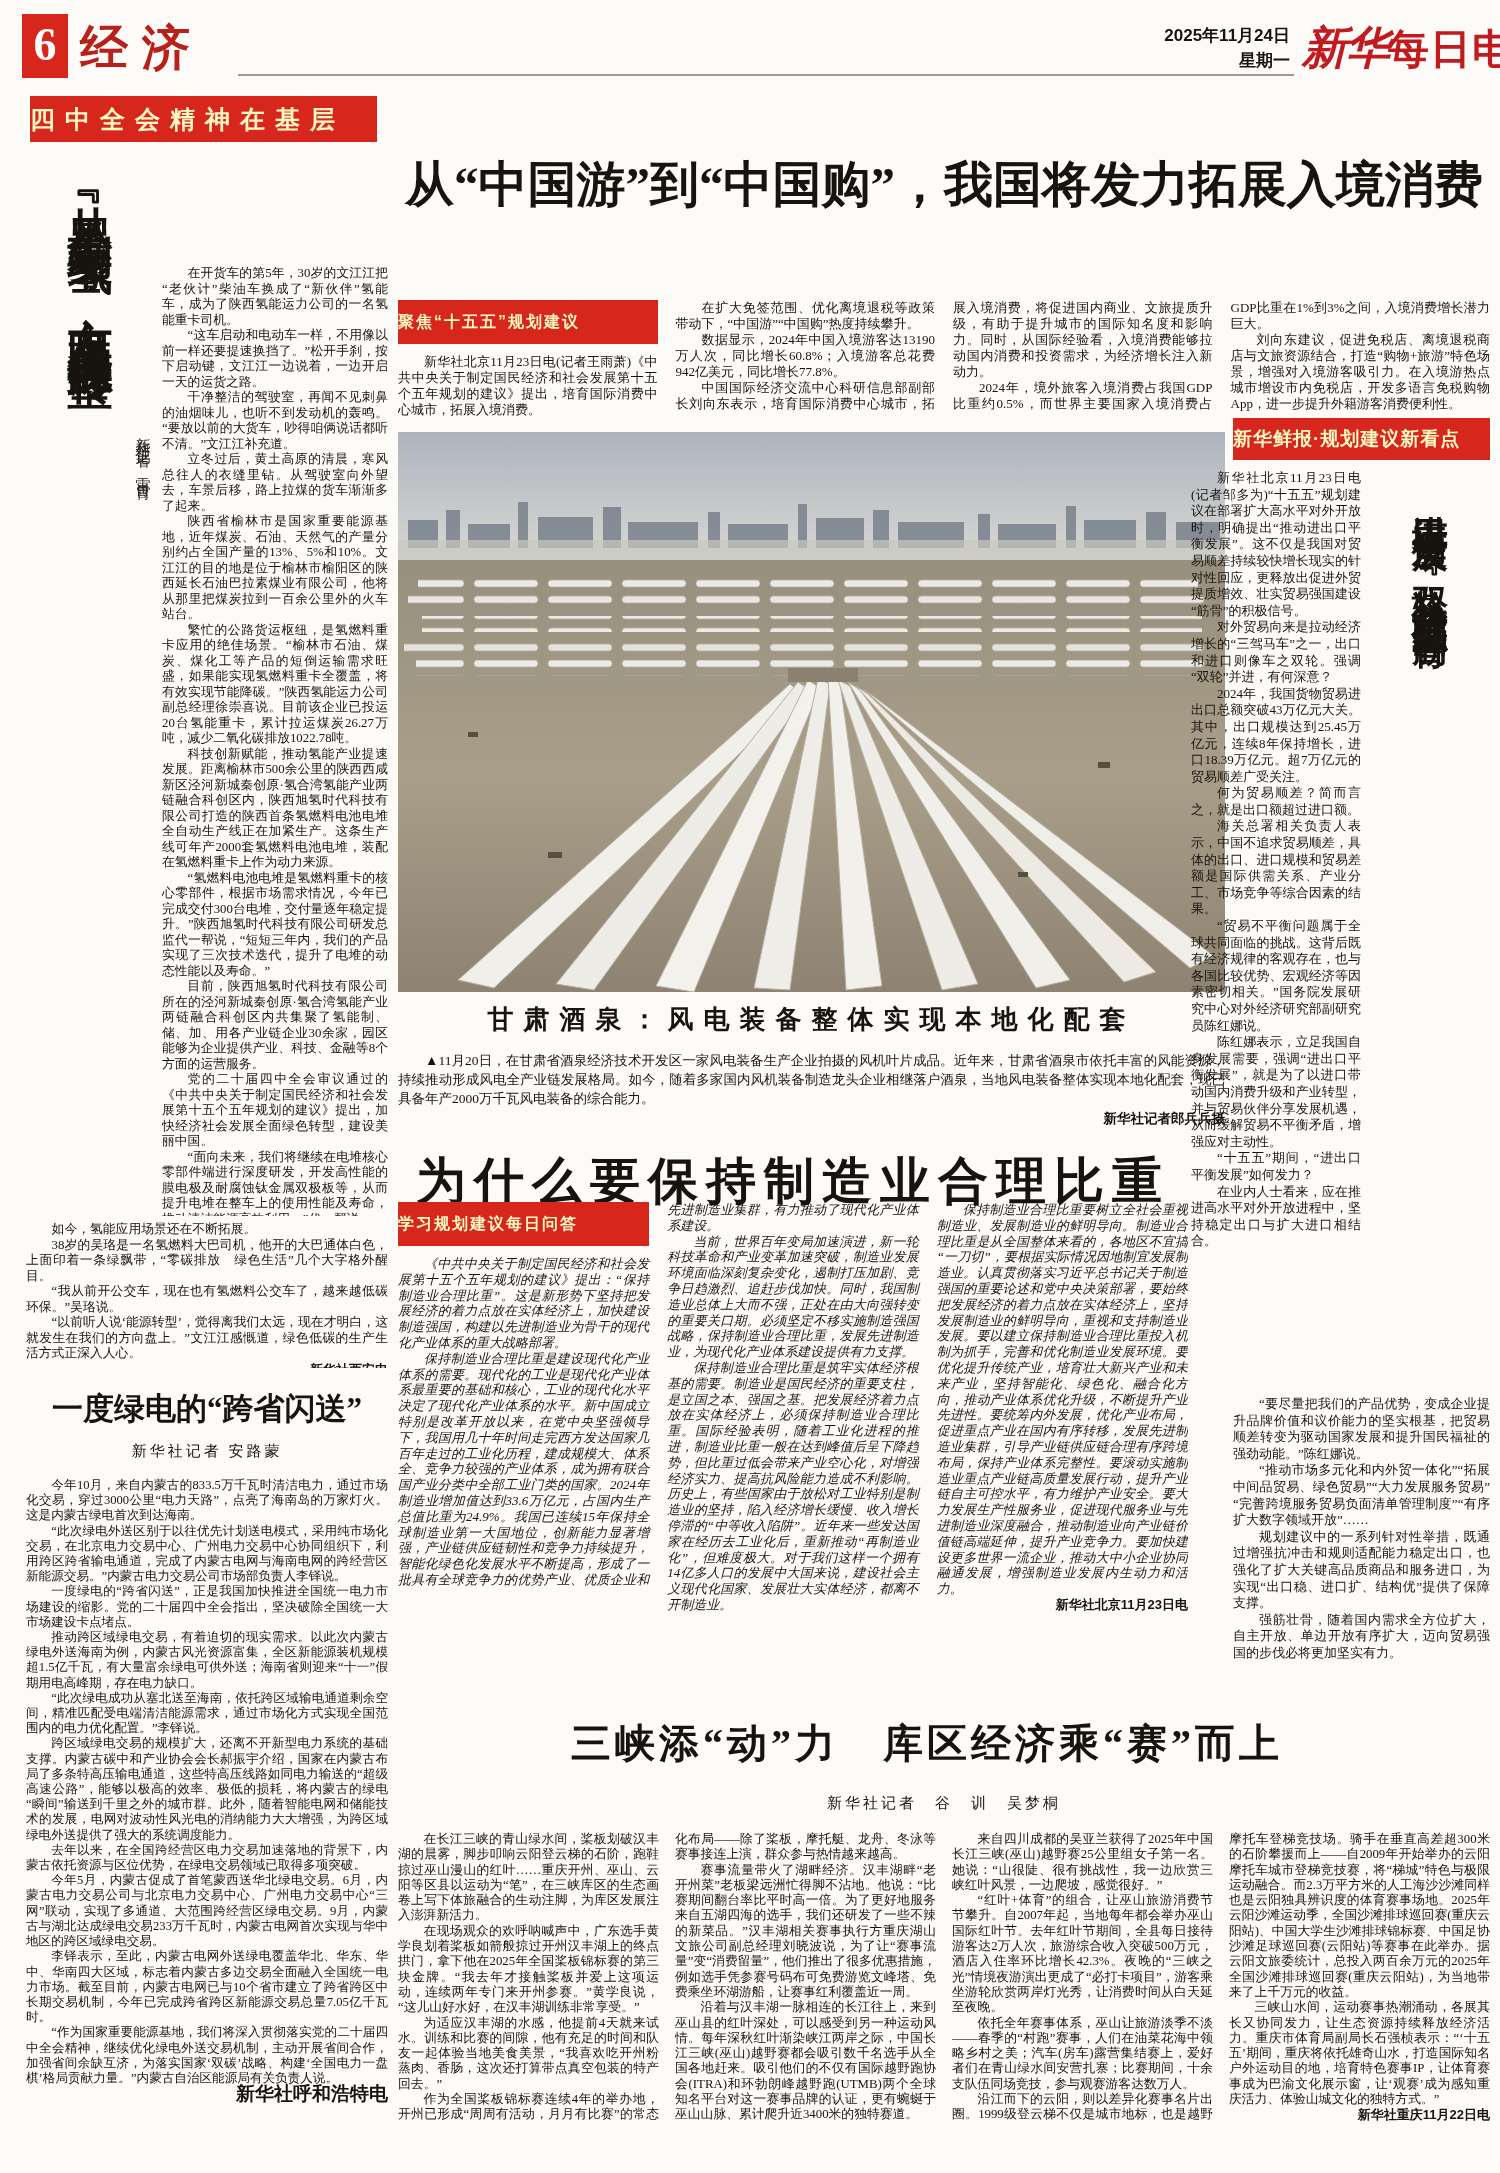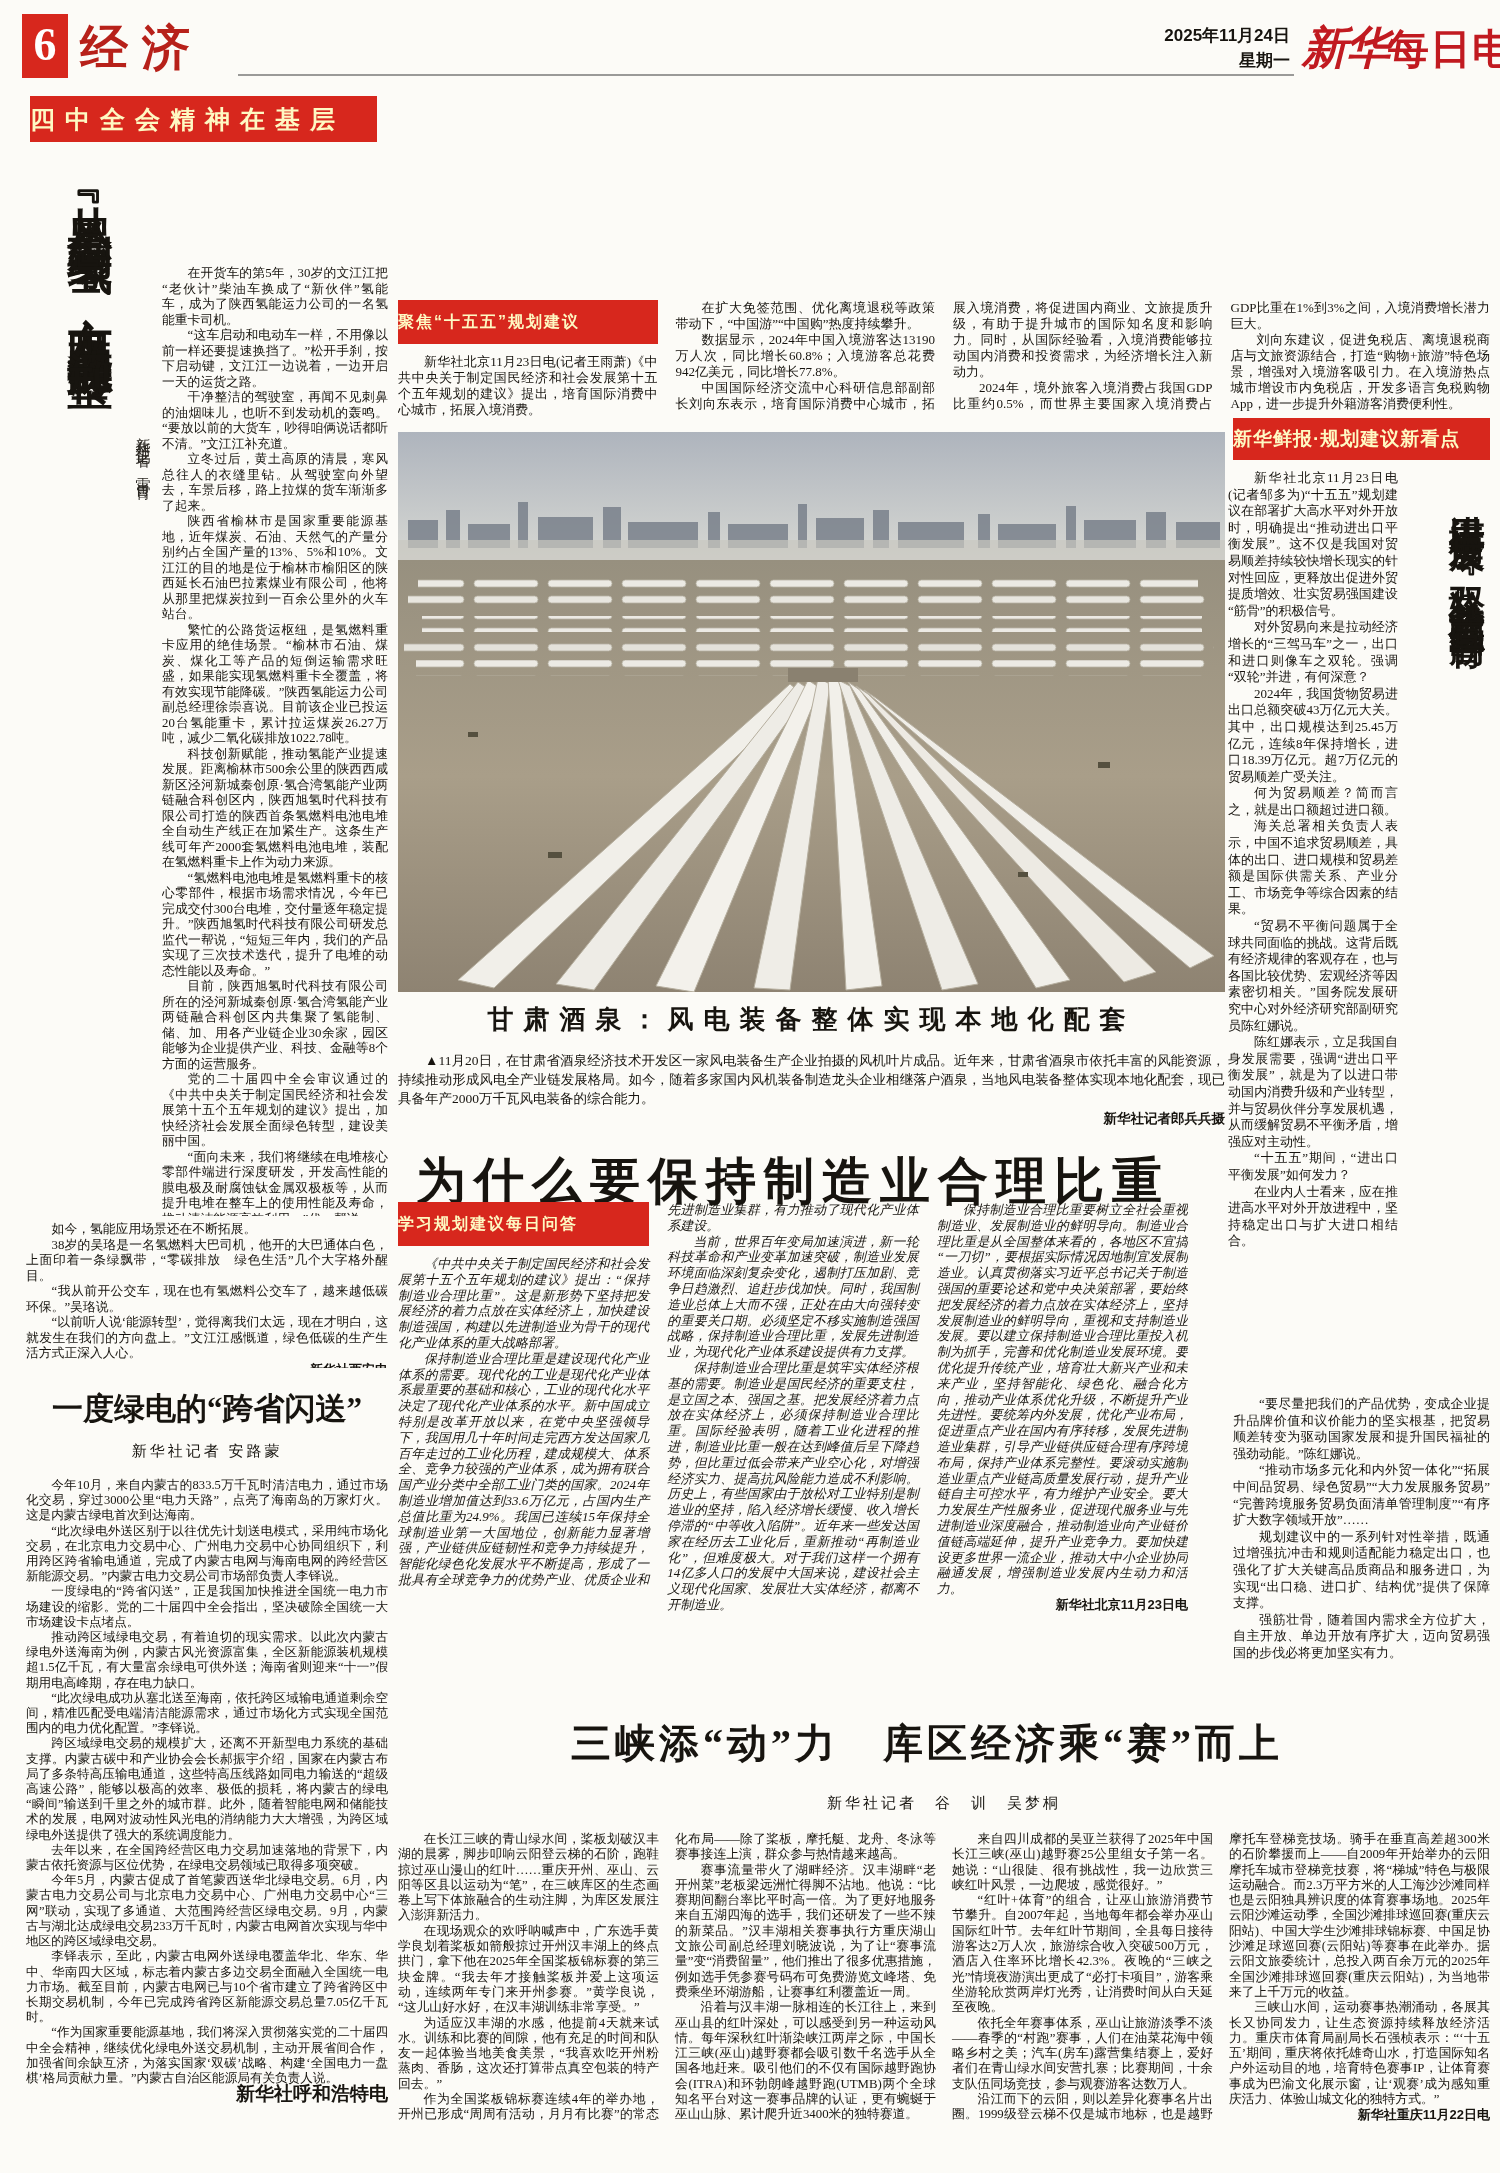--- a/index.html
+++ b/index.html
@@ -43,21 +43,21 @@
   #caption .ct{font-size:26px;font-weight:900;text-align:center;letter-spacing:10px;margin-bottom:14px;}
   #caption .cx{font-size:13.5px;line-height:19px;text-align:justify;text-indent:2em;}
   #caption .cr{font-size:13.5px;font-weight:700;text-align:right;margin-top:2px;}
   
   #qa-hl{left:398px;top:1148px;width:790px;text-align:center;font-size:50px;font-weight:900;letter-spacing:8px;white-space:nowrap;}
   #qa-body{left:398px;top:1202px;width:790px;height:436px;column-count:3;column-gap:18px;
            font-size:13px;line-height:15.8px;font-style:italic;overflow:hidden;}
   #qa-body .kickerbox,#qa-body .sign{font-style:normal;}
   
   #trade-kicker{left:1233px;top:418px;width:257px;height:42px;line-height:42px;font-size:19px;letter-spacing:1px;}
-  #trade-upper{left:1228px;top:470px;width:257px;height:920px;display:flex;gap:24px;overflow:hidden;}
+  #trade-upper{left:1191px;top:470px;width:257px;height:920px;display:flex;gap:24px;overflow:hidden;}
   #trade-upper .body{width:178px;font-size:13px;line-height:16.6px;overflow:hidden;}
   #trade-upper .vtitle{writing-mode:vertical-rl;text-orientation:upright;font-size:36px;font-weight:900;
                        width:66px;line-height:1.0;letter-spacing:4px;padding-top:16px;}
   #trade-lower{left:1233px;top:1396px;width:257px;height:288px;font-size:13px;line-height:16.6px;overflow:hidden;}
   
   #sx-hl{left:381px;top:1716px;width:1092px;text-align:center;font-size:40px;font-weight:900;letter-spacing:4px;white-space:nowrap;}
   #sx-by{left:398px;top:1794px;width:1092px;text-align:center;font-size:15px;letter-spacing:3px;}
   #sx-body{left:398px;top:1832px;width:1092px;height:330px;column-count:4;column-gap:16px;
            font-size:12.8px;line-height:15.3px;overflow:hidden;}
   #sx-body .sign{font-size:13px;}
@@ -104,20 +104,21 @@
   <div class="abs body" id="hydrotail">
     <div>
         <p>如今，氢能应用场景还在不断拓展。</p>
         <p>38岁的吴珞是一名氢燃料大巴司机，他开的大巴通体白色，上面印着一条绿飘带，“零碳排放　绿色生活”几个大字格外醒目。</p>
         <p>“我从前开公交车，现在也有氢燃料公交车了，越来越低碳环保。”吴珞说。</p>
         <p>“以前听人说‘能源转型’，觉得离我们太远，现在才明白，这就发生在我们的方向盘上。”文江江感慨道，绿色低碳的生产生活方式正深入人心。</p>
       </div>
     <div class="sign">新华社西安电</div>
   </div>
 
+  <div class="abs" id="inbound-hl">从“中国游”到“中国购”，我国将发力拓展入境消费</div>
   <div class="abs body" id="inbound-body">
     <span class="redbox kickerbox sans">聚焦“十五五”规划建议</span>
     <div>
         <p>新华社北京11月23日电(记者王雨萧)《中共中央关于制定国民经济和社会发展第十五个五年规划的建议》提出，培育国际消费中心城市，拓展入境消费。</p>
         <p>在扩大免签范围、优化离境退税等政策带动下，“中国游”“中国购”热度持续攀升。</p>
         <p>数据显示，2024年中国入境游客达13190万人次，同比增长60.8%；入境游客总花费942亿美元，同比增长77.8%。</p>
         <p>中国国际经济交流中心科研信息部副部长刘向东表示，培育国际消费中心城市，拓展入境消费，将促进国内商业、文旅提质升级，有助于提升城市的国际知名度和影响力。同时，从国际经验看，入境消费能够拉动国内消费和投资需求，为经济增长注入新动力。</p>
         <p>2024年，境外旅客入境消费占我国GDP比重约0.5%，而世界主要国家入境消费占GDP比重在1%到3%之间，入境消费增长潜力巨大。</p>
         <p>刘向东建议，促进免税店、离境退税商店与文旅资源结合，打造“购物+旅游”特色场景，增强对入境游客吸引力。在入境游热点城市增设市内免税店，开发多语言免税购物App，进一步提升外籍游客消费便利性。</p>
       </div>

